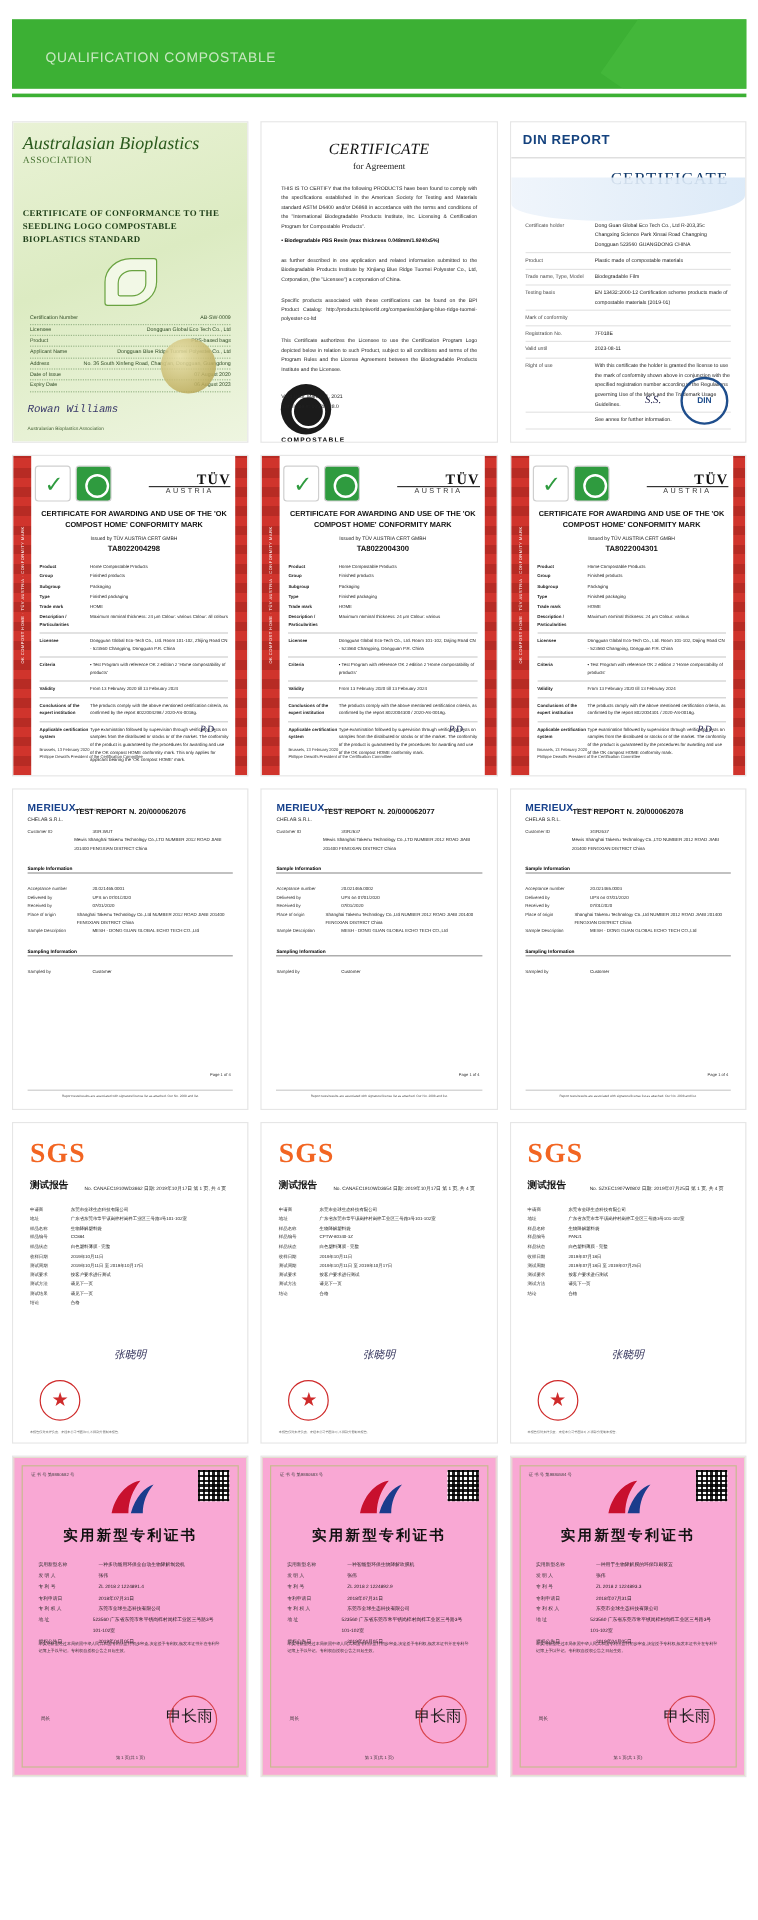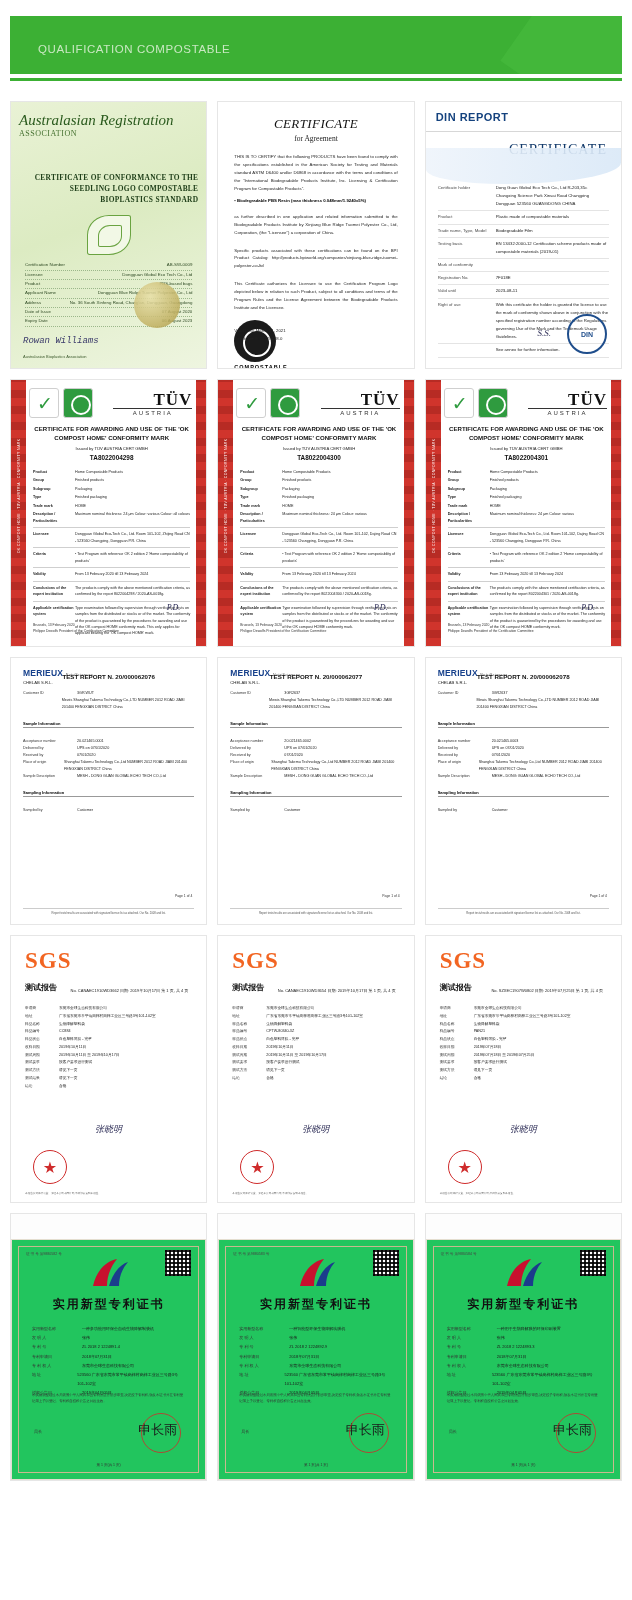--- a/index.html
+++ b/index.html
@@ -76,21 +76,21 @@
 
   
   .c-astm {
     background: linear-gradient(160deg,#e9f2d5 0%, #dcebc2 45%, #eef5e0 100%);
     padding: 10px 8px;
   }
   .astm-logo { font-family: "Liberation Serif", serif; font-size: 15px; color:#2a5a1d; font-style: italic; }
   .astm-logo small { font-size: 8px; display:block; color:#44702f; font-style: normal; letter-spacing:.5px;}
   .astm-title {
     margin-top: 34px;
-    text-align: right;
+    text-align: left;
     font-family: "Liberation Serif", serif;
     font-size: 7.4px;
     font-weight: bold;
     color: #20401a;
     line-height: 1.5;
     letter-spacing: .3px;
   }
   .astm-leaf {
     margin: 10px auto 6px auto;
     width: 44px; height: 40px;
@@ -155,21 +155,21 @@
     position:absolute; right:0; top:0; bottom:0; width:10px;
     background: repeating-linear-gradient(0deg,#d0342c 0 8px,#b72b24 8px 16px);
   }
   .tuv-head { position:absolute; left:18px; right:14px; top:6px; height:34px; display:flex; align-items:center; justify-content:space-between;}
   .tuv-marks { display:flex; gap:4px; align-items:center;}
   .mark { width:30px; height:30px; border:1px solid #cfcfcf; border-radius:3px; background:#fff; position:relative;}
   .mark.green { background:#2f9b3f; }
   .mark.green::after{content:"";position:absolute;left:7px;top:6px;width:16px;height:16px;border-radius:50%;border:2px solid #fff;}
   .mark.check::after{content:"✓";position:absolute;left:7px;top:3px;color:#2f9b3f;font-size:19px;}
   .tuv-logo { text-align:center; line-height:1;}
-  .tuv-logo .t { font-family:"Liberation Serif",serif; font-size:17px; font-weight:bold; color:#111; letter-spacing:1px;margin-left:40px;}
+  .tuv-logo .t { font-family:"Liberation Serif",serif; font-size:12px; font-weight:bold; color:#111; letter-spacing:1px;margin-left:40px;}
   .tuv-logo .a { font-size:6px; letter-spacing:2px; color:#333; border-top:1px solid #333; padding-top:1px;}
   .tuv-title { position:absolute; left:22px; right:16px; top:44px; text-align:center; font-size:6.1px; font-weight:bold; line-height:1.5; color:#111;}
   .tuv-issued { position:absolute; left:22px; right:16px; top:66px; text-align:center; font-size:4.2px; color:#222;}
   .tuv-no { position:absolute; left:22px; right:16px; top:74px; text-align:center; font-size:6.4px; font-weight:bold; color:#111;}
   .tuv-table { position:absolute; left:22px; right:16px; top:88px; font-size:3.7px; line-height:1.75; color:#1c1c1c;}
   .tuv-table .r { display:flex; padding:1px 0; }
   .tuv-table .k { width:42px; font-weight:bold;}
   .tuv-table .v { flex:1;}
   .tuv-table .sep { border-top:.5px solid #cfcfcf; margin:2px 0;}
   .tuv-foot { position:absolute; left:22px; right:16px; bottom:12px; font-size:3.4px; color:#333; line-height:1.6;}
@@ -194,21 +194,21 @@
   .sgs-title { font-size:8px; font-weight:bold; color:#111; margin-top:8px;}
   .sgs-no { position:absolute; right:18px; top:52px; font-size:4px; color:#222;}
   .sgs-lines { margin-top:12px; font-size:3.7px; line-height:2.1; color:#1c1c1c;}
   .sgs-lines .r{ display:flex;}
   .sgs-lines .k{ width:34px; color:#333;}
   .sgs-seal { position:absolute; left:22px; bottom:18px; width:34px; height:34px; border-radius:50%; border:1.4px solid #cf2b2b; color:#cf2b2b; display:flex; align-items:center; justify-content:center; font-size:16px;}
   .sgs-sign { position:absolute; left:60px; bottom:66px; font-family:"Liberation Serif",serif; font-size:9px; font-style:italic; color:#2b2b55;margin-left:24px;}
   .sgs-foot { position:absolute; left:14px; right:14px; bottom:6px; font-size:2.6px; color:#666; line-height:1.5;}
 
   
-  .c-pat { background:#22c55e; border:1px solid #e4ded0; padding:10px 12px;margin-top:25px;}
+  .c-pat { background:#f9a8d4; border:1px solid #e4ded0; padding:10px 12px;}
   .pat-frame { position:absolute; inset:6px; border:1.2px solid #c9b98f;}
   .pat-topno { position:absolute; left:14px; top:12px; font-size:3.6px; color:#444;}
   .pat-qr { position:absolute; right:14px; top:10px; width:26px; height:26px;
     background:
       repeating-linear-gradient(0deg,#222 0 2px,#fff 2px 4px),
       repeating-linear-gradient(90deg,#222 0 2px,#fff 2px 4px);
     background-blend-mode: multiply;
   }
   .pat-emblem { position:absolute; left:50%; top:16px; transform:translateX(-50%); width:44px; height:34px;}
   .pat-title { position:absolute; left:0; right:0; top:56px; text-align:center; font-size:12px; font-weight:bold; color:#111; letter-spacing:2px;}
@@ -227,21 +227,21 @@
 <div class="banner">
   <div class="banner-en">QUALIFICATION COMPOSTABLE</div>
 </div>
 <div class="banner-rule"></div>
 
 <div class="grid">
 
   <div class="cell">
     <div class="paper c-astm">
       <div class="astm-logo">
-        <span>Australasian Registration</span>
+        <span>Australasian Bioplastics</span>
         <small>ASSOCIATION</small>
       </div>
       <div class="astm-title">CERTIFICATE OF CONFORMANCE TO THE SEEDLING LOGO COMPOSTABLE BIOPLASTICS STANDARD</div>
       <div class="astm-leaf"></div>
       <div class="astm-rows">
         <div>
             <span>Certification Number</span>
             <span>AB-SW-0009</span>
           </div>
         <div>

